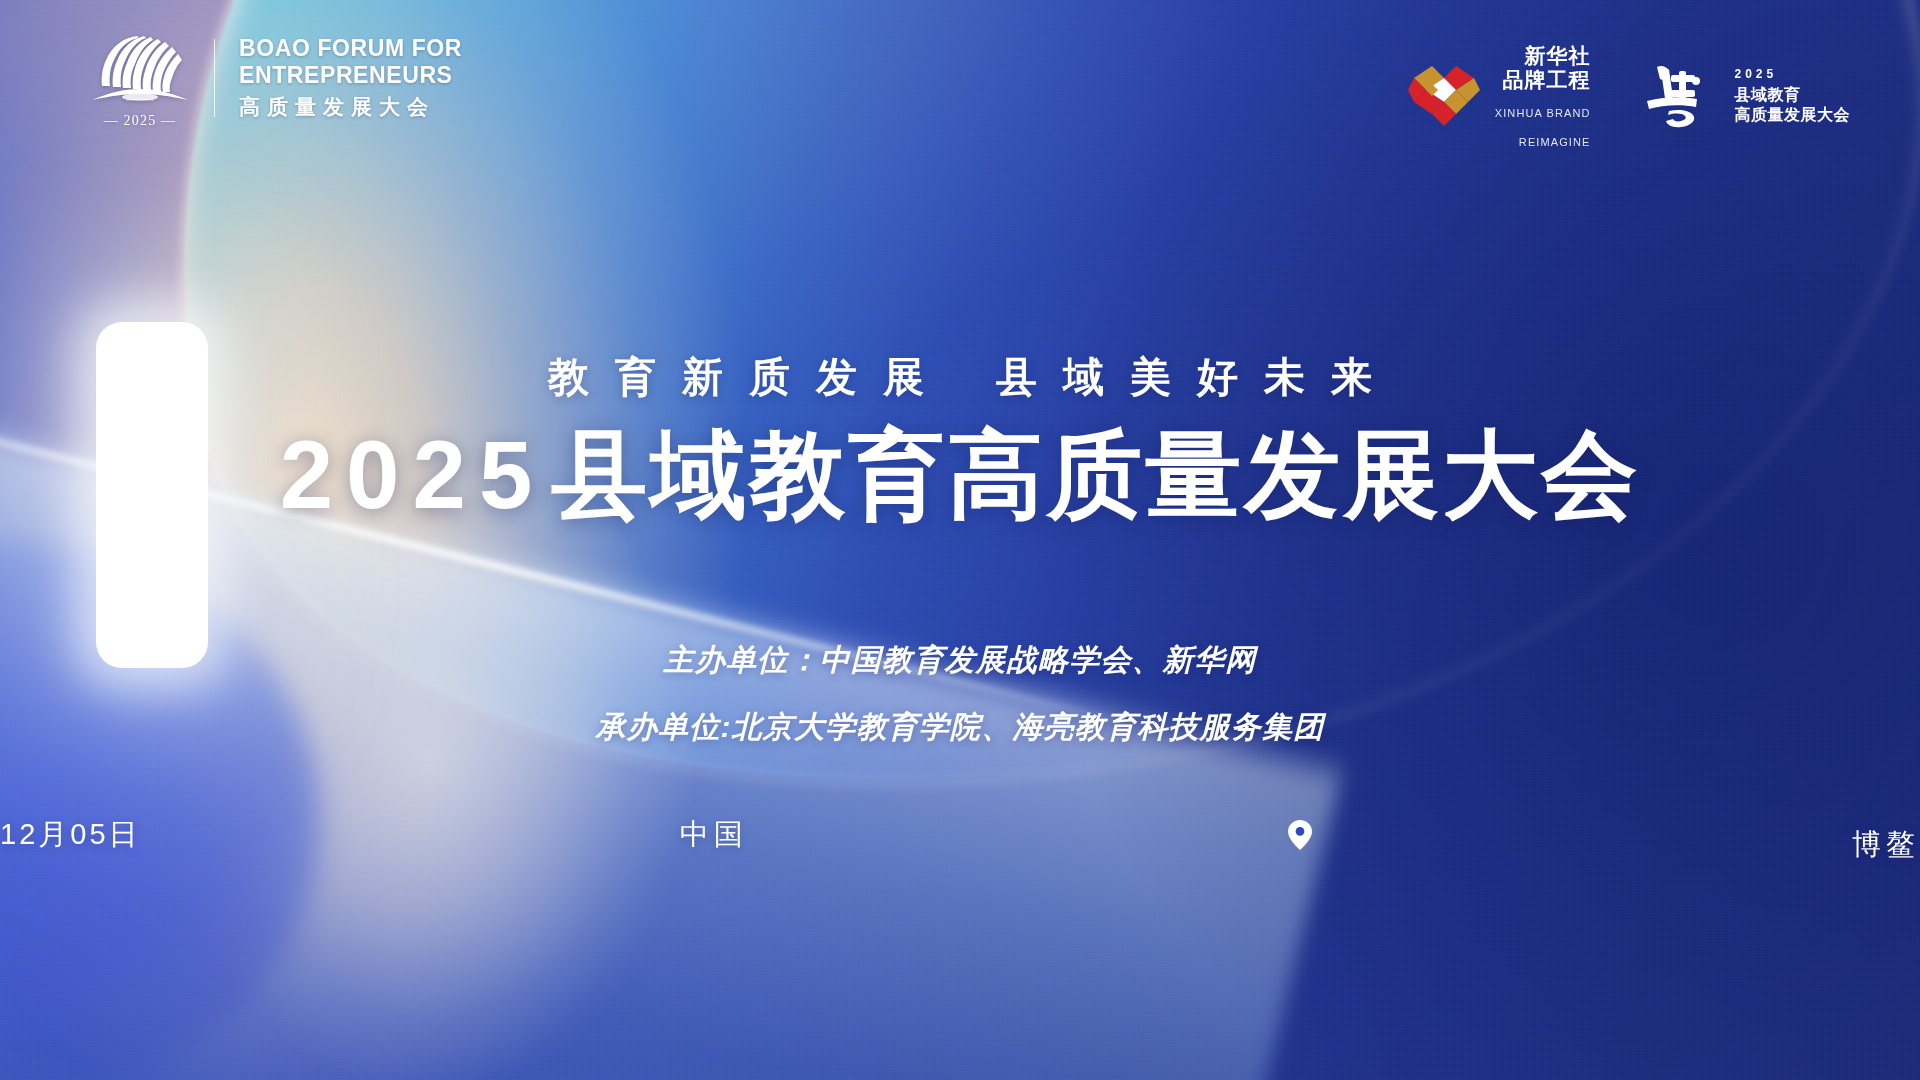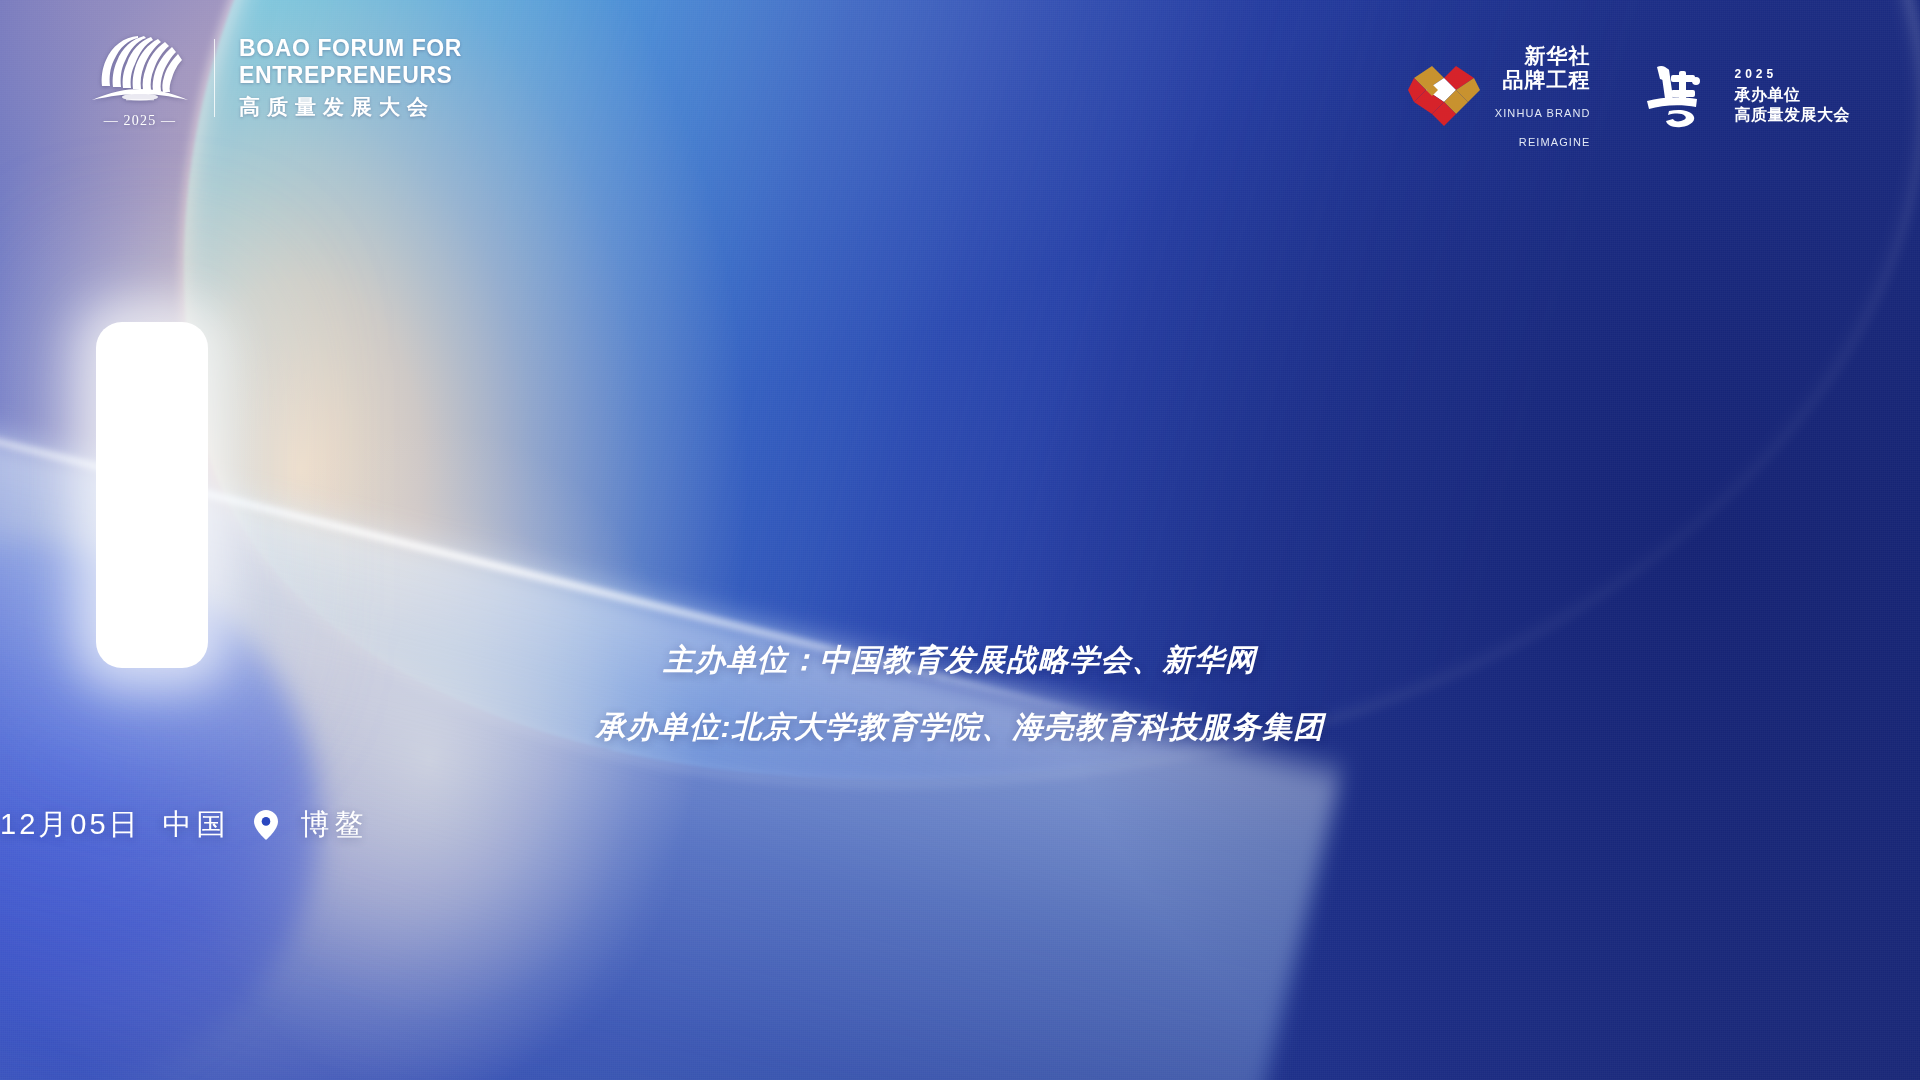--- a/index.html
+++ b/index.html
@@ -332,30 +332,30 @@
     font-style: italic;
   }
   .org-line:last-child { margin-bottom: 16px; }
 
   .meta {
     position: absolute;
     left: 0; right: 0;
     top: 805px;
     display: flex;
     align-items: center;
-    justify-content: flex-start;
+    justify-content: space-between;
     gap: 22px;
     color: #ffffff;
     font-size: 29px;
     letter-spacing: 2px;
     text-shadow: 0 2px 8px rgba(20,30,90,0.28);
   }
   .meta-date { letter-spacing: 3px; }
   .meta-country { letter-spacing: 5px; }
-  .meta-city { letter-spacing: 5px; }
+  .meta-city { letter-spacing: 5px; margin-top: 20px; }
   .pin-icon { display: block; width: 26px; height: 32px; }
 </style>
 </head>
 <body>
 
 <div id="stage">
 
   <div class="bg-layer bg-base"></div>
   <div class="bg-layer bg-purple"></div>
   <div class="bg-swoosh"></div>
@@ -427,28 +427,36 @@
             <rect x="36" y="18" width="24" height="7" rx="2"></rect>
             <rect x="44" y="14" width="7" height="30" rx="2"></rect>
             <rect x="36" y="33" width="24" height="7" rx="2"></rect>
             <path d="M12 44 C26 40 46 39 62 42 L61 50 C46 47 27 48 14 52 Z"></path>
             <path d="M34 54 C44 52 54 53 58 58 C62 63 56 69 46 70 C38 71 32 68 31 64 L38 62 C39 64 42 65 46 64 C50 63 52 61 50 59 C47 56 40 56 33 58 Z"></path>
             <circle cx="61" cy="24" r="4"></circle>
           </g>
         </svg>
         <div class="county-text">
           <div class="county-year">2025</div>
-          <div class="county-cn1">承办单位</div>
+          <div class="county-cn1">县域教育</div>
           <div class="county-cn2">高质量发展大会</div>
         </div>
       </div>
 
     </div>
   </div>
 
+  <div class="hero">
+    <div class="tagline">
+      <span>教育新质发展</span><span class="gap"></span><span>县域美好未来</span>
+    </div>
+    <div class="main-title">
+      <span class="num">2025</span><span>县域教育高质量发展大会</span>
+    </div>
+  </div>
 
   <div class="orgs">
     <div class="org-line">主办单位：中国教育发展战略学会、新华网</div>
     <div class="org-line">承办单位:北京大学教育学院、海亮教育科技服务集团</div>
   </div>
 
   <div class="meta">
     <span class="meta-date">12月05日</span>
     <span class="meta-country">中国</span>
     <span>

